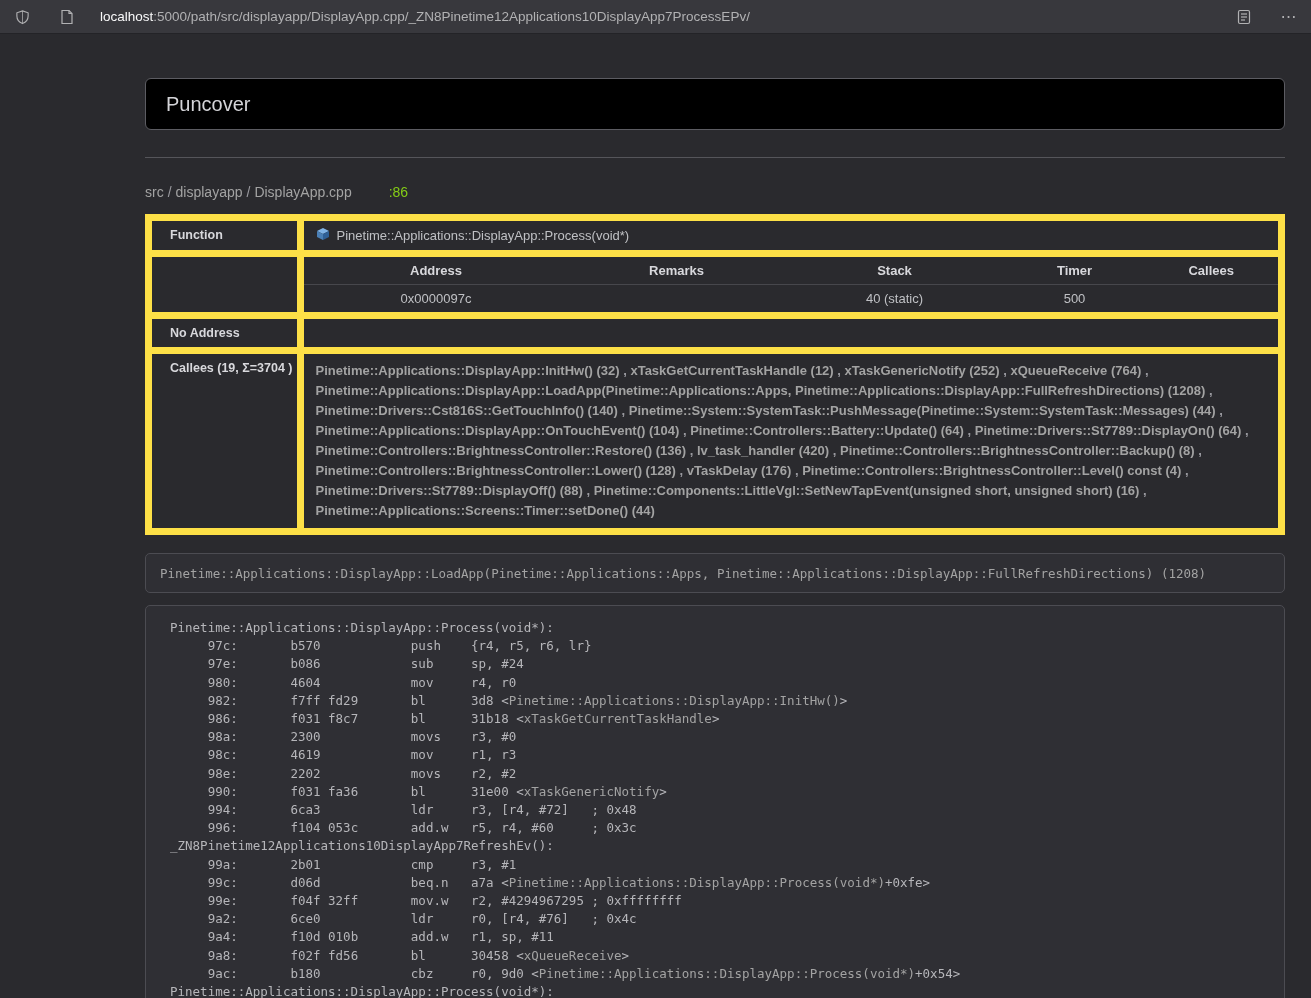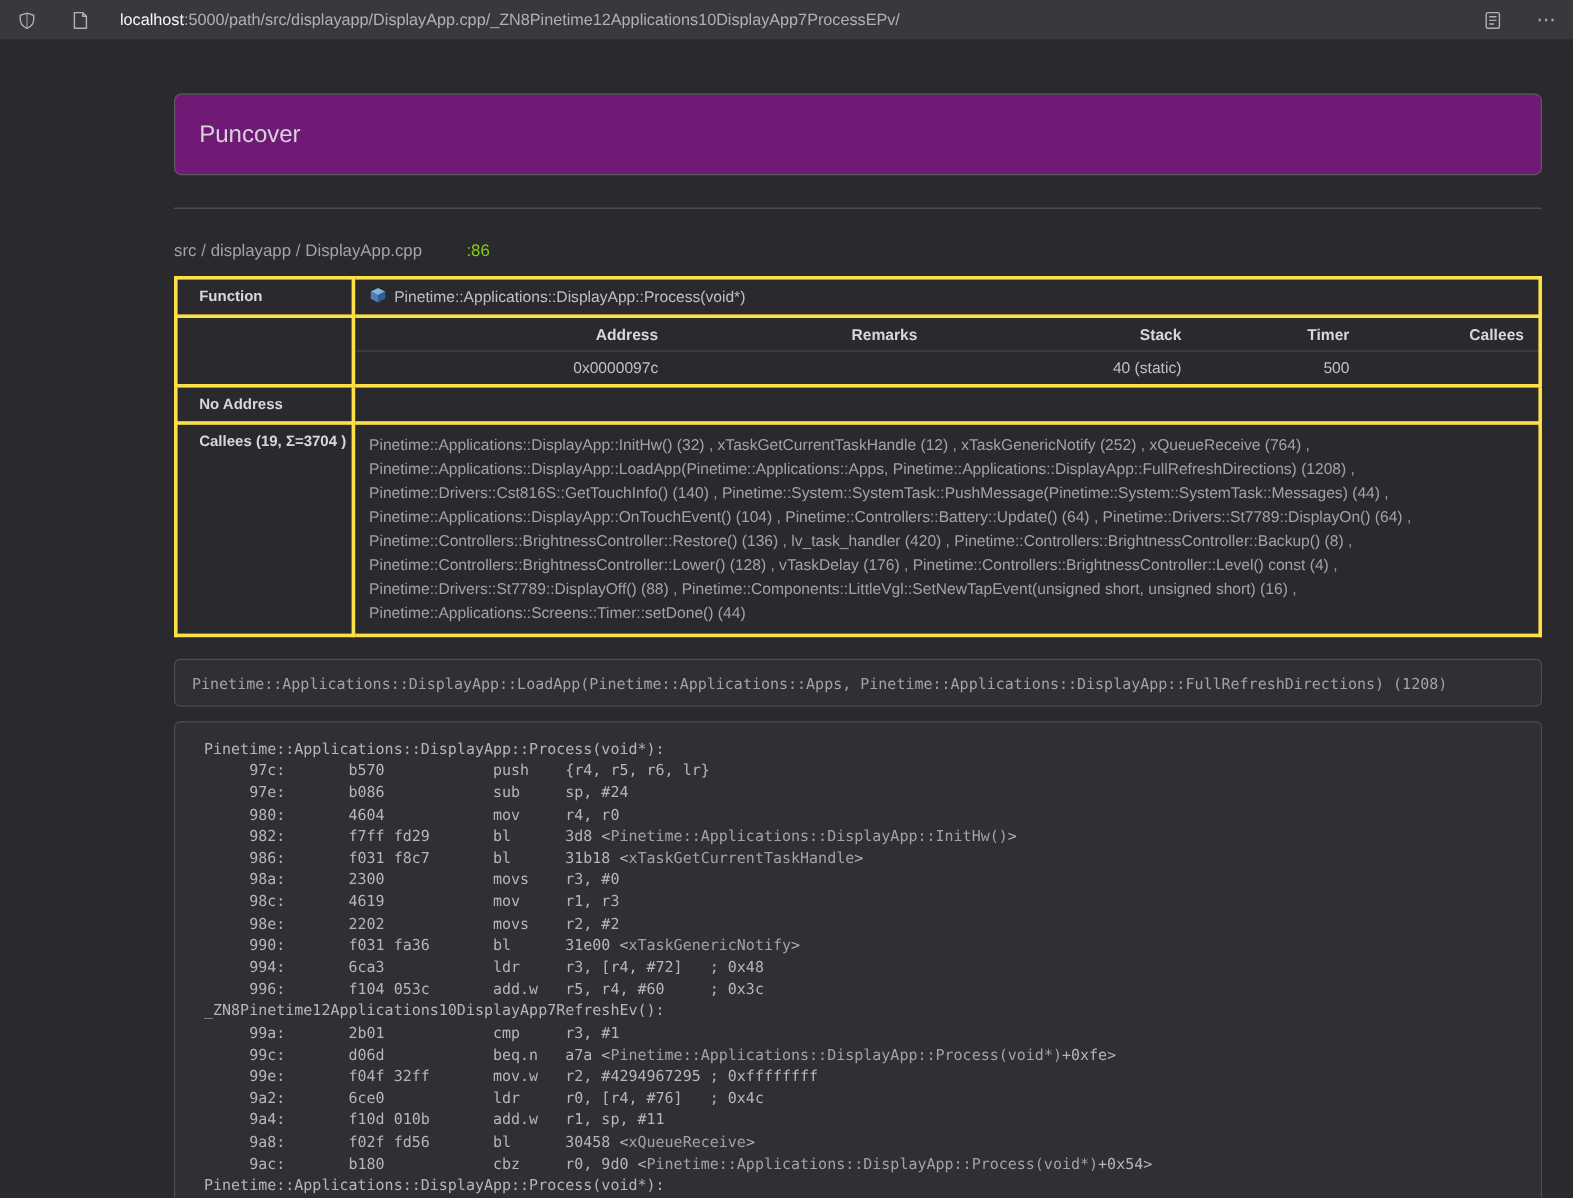--- a/index.html
+++ b/index.html
@@ -28,47 +28,47 @@
     flex: 1 1 auto;
     font-size: 13.5px; color: #b1b1b3;
     white-space: nowrap; overflow: hidden;
   }
   .url .host { color: #f9f9fa; }
   .dots { font-size: 16px; letter-spacing: 1px; color: #b1b1b3; }
   
   .container { margin-left: 145px; width: 1140px; color: #bfc0c4; font-size: 13px; }
   a { color: #a3a3a3; text-decoration: none; }
   .jumbotron {
-    margin-top: 44px; height: 68px;
-    background: #701a75; border: 1px solid #5c5c62; border-radius: 6px;
+    margin-top: 44px; height: 52px;
+    background: #000000; border: 1px solid #5c5c62; border-radius: 6px;
     display: flex; align-items: center; padding: 0 20px;
   }
   .jumbotron h1 { margin: 0; font-size: 20px; font-weight: 500; color: #d4d4d8; }
   hr.divider { border: 0; border-top: 1px solid #55555a; margin: 27px 0 0 0; }
   .breadcrumb { margin-top: 24px; font-size: 14px; line-height: 20px; }
   .breadcrumb .sep { color: #9a9aa0; margin: 0 4px; }
   .breadcrumb .suffix { color: #84cc16; margin-left: 37px; }
   
   .ftable {
     margin-top: 12px; width: 100%;
     border-collapse: collapse;
   }
-  .ftable > tbody > tr > td { border: 3px solid #fde047; vertical-align: top; padding: 0; }
+  .ftable > tbody > tr > td { border: 7px solid #fde047; vertical-align: top; padding: 0; }
   .label-cell {
     width: 145px;
     font-weight: bold; font-size: 12.5px; color: #d8d8dc;
     padding: 7px 4px 7px 18px !important;
     white-space: nowrap;
   }
   .frow { padding: 6px 12px; display: flex; align-items: center; gap: 7px; }
   .subtable { width: 100%; border-collapse: collapse; }
-  .subtable th, .subtable td { text-align: right; padding: 6px 12px; font-size: 13px; }
+  .subtable th, .subtable td { text-align: center; padding: 6px 12px; font-size: 13px; }
   .subtable th { color: #d8d8dc; }
   .subtable tbody td { border-top: 1px solid #47474c; }
-  .callees { padding: 7px 12px; line-height: 20px; }
+  .callees { padding: 7px 12px; line-height: 20px; font-weight: bold; }
   .callees a { white-space: nowrap; }
   .callees .sep { color: #9a9aa0; }
   
   .highlight-panel {
     margin-top: 18px; height: 40px;
     background: #2f2f34; border: 1px solid #4c4c52; border-radius: 5px;
     display: flex; align-items: center; padding: 0 14px;
     font-family: "DejaVu Sans Mono", "Liberation Mono", monospace;
     font-size: 12.5px;
   }

